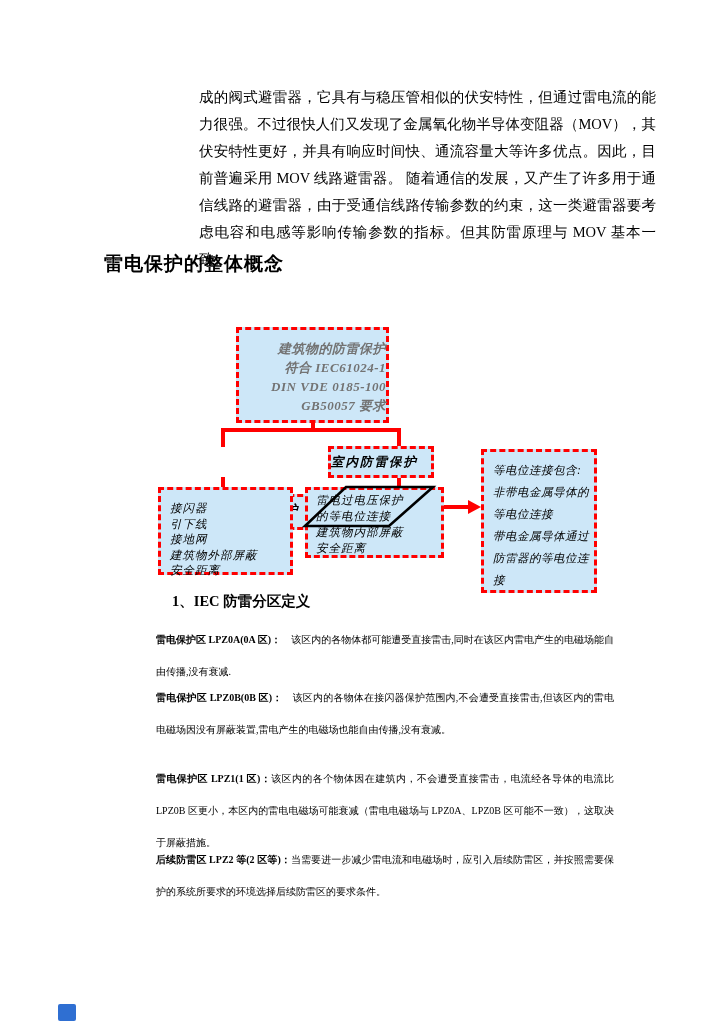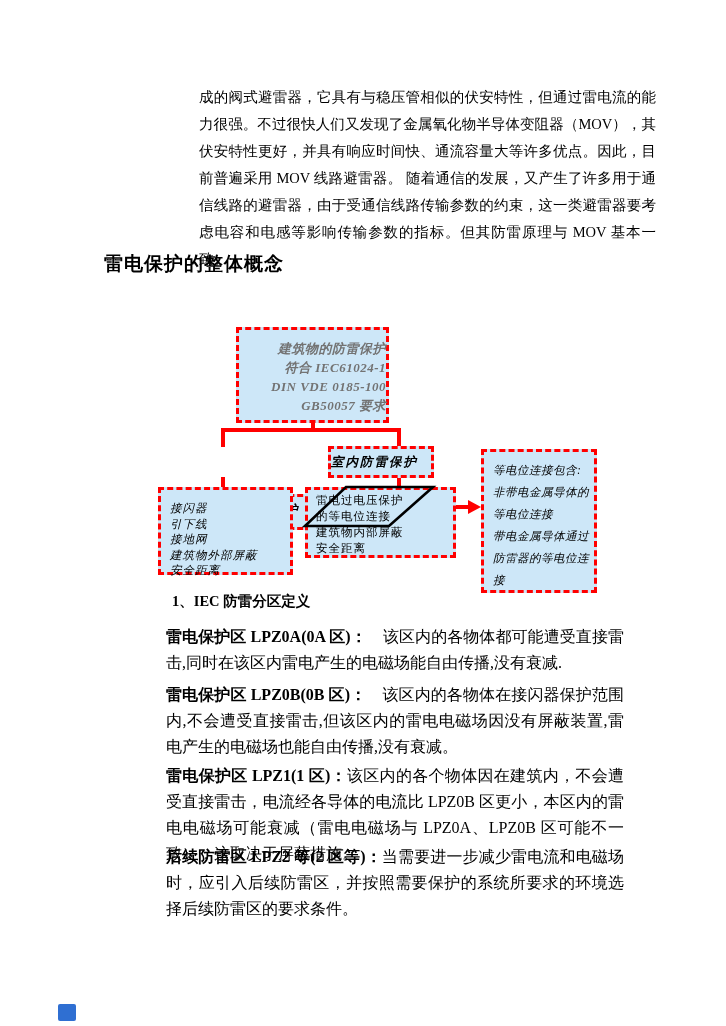--- a/index.html
+++ b/index.html
@@ -20,22 +20,22 @@
   .section-title {
     position:absolute; left:104px; top:251px;
     font-family:"Liberation Sans","DejaVu Sans",sans-serif;
     font-size:19px; font-weight:700; letter-spacing:1px;
   }
   .subheading {
     position:absolute; left:172px; top:592px;
     font-size:14.5px; font-weight:700;
   }
   .zone-para {
-    position:absolute; left:166px; width:458px;
-    font-size:16px; line-height:26px; text-align:justify;
+    position:absolute; left:156px; width:458px;
+    font-size:10px; line-height:32px; text-align:justify;
   }
   .zone-para b { font-weight:700; }
   #zone-0 { top:624px; }
   #zone-1 { top:682px; }
   #zone-2 { top:763px; }
   #zone-3 { top:844px; }
   
   .dbox {
     position:absolute;
     background:#cde7f8;
@@ -56,23 +56,23 @@
     left:328px; top:446px; width:106px; height:32px;
     line-height:26px;
     font-weight:700; font-style:italic; font-size:12.5px; letter-spacing:2px;
   }
   .ext-list {
     left:158px; top:487px; width:135px; height:88px;
     padding:11px 4px 0 9px;
     font-style:italic; font-size:11.5px; line-height:15.5px; letter-spacing:1px;
   }
   .mid-box {
-    left:305px; top:487px; width:151px; height:71px;
+    left:305px; top:487px; width:139px; height:71px;
     padding:2px 4px 0 8px;
-    font-size:11.5px; line-height:16px; letter-spacing:1px;
+    font-style:italic; font-size:11.5px; line-height:16px; letter-spacing:1px;
   }
   .bond-box {
     left:481px; top:449px; width:116px; height:144px;
     padding:7px 4px 12px 9px;
     font-style:italic; font-size:11.5px; line-height:22px; letter-spacing:0.5px;
   }
   .conn { position:absolute; background:#ff0000; }
   #conn-v-top { left:311px; top:419px; width:4px; height:12px; }
   #conn-h     { left:221px; top:428px; width:180px; height:4px; }
   #conn-v-l   { left:221px; top:430px; width:4px; height:17px; }

